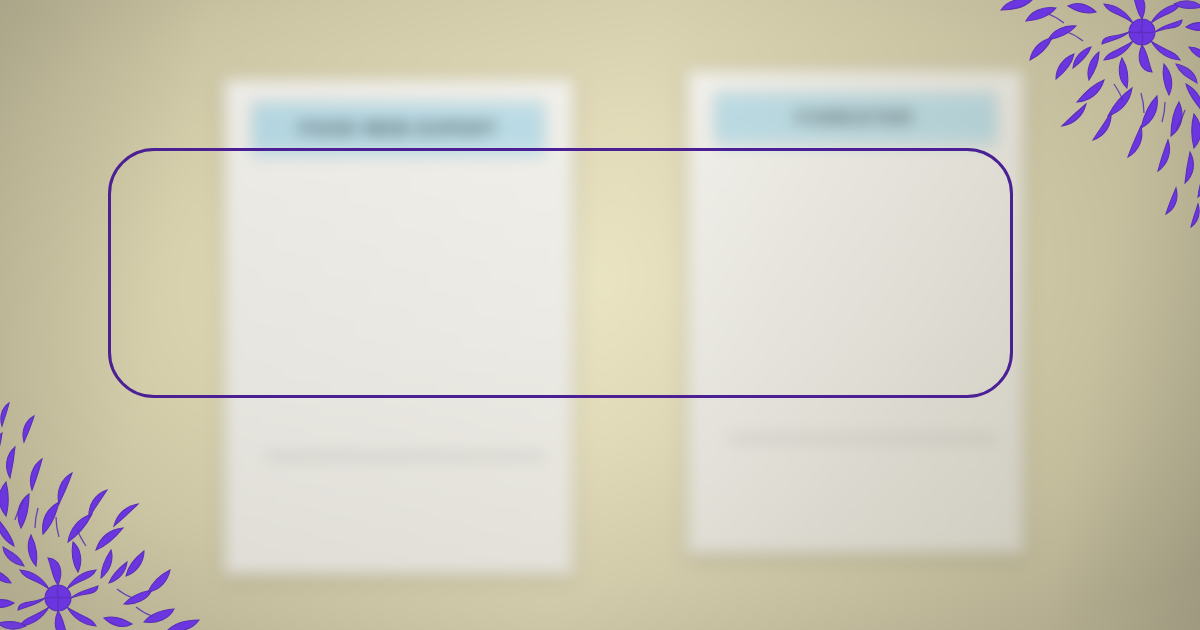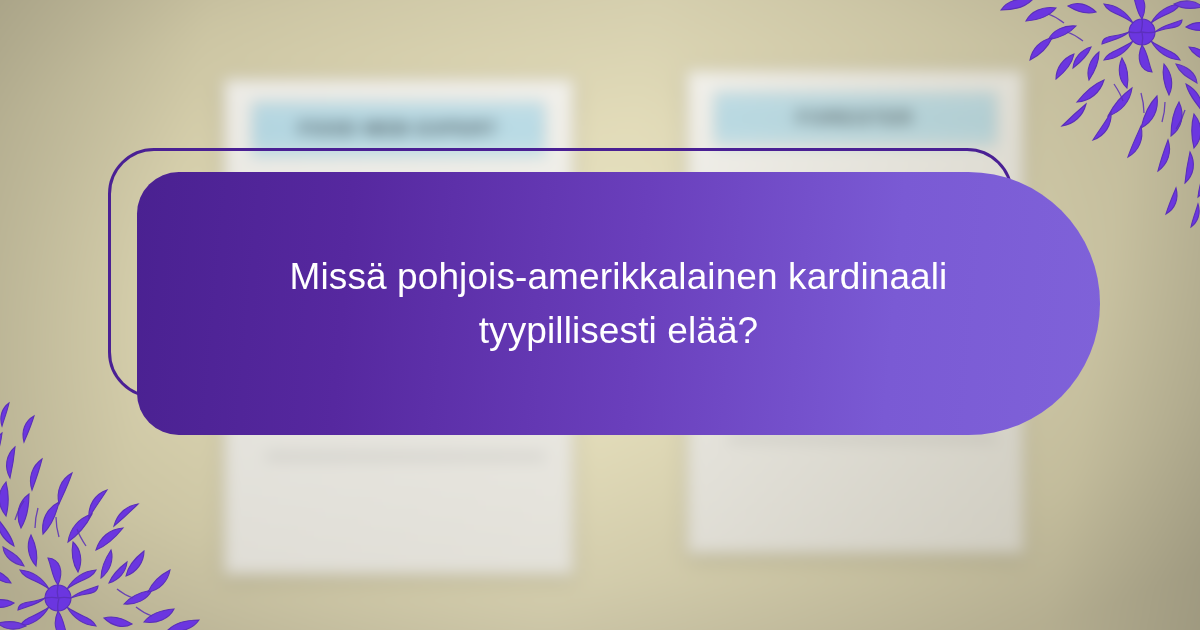--- a/index.html
+++ b/index.html
@@ -225,20 +225,14 @@
     </g>
     <g fill="none" stroke="#5a2fb8" stroke-width="1.3" opacity=".85">
       <path d="M206 27c1 5 0 9-1 13M219 40c-5 1-9 1-13 0M206 53c1-5 1-9 0-13M193 40c5 1 9 1 13 0"></path>
       <path d="M178 92c4 6 7 11 9 17M205 101c2 7 3 13 3 20M229 110c0 7-1 13-3 20M249 118c-2 7-5 13-9 19"></path>
       <path d="M131 40c6 2 11 5 16 9M112 22c6 2 11 5 16 9"></path>
     </g>
   </svg>
 
   <div class="banner-outline"></div>
 
-  <div class="banner">
-    <div class="banner-text">
-      <span>Missä pohjois-amerikkalainen kardinaali</span>
-      <span>tyypillisesti elää?</span>
-    </div>
-  </div>
 
 </div>
 
 </body></html>

